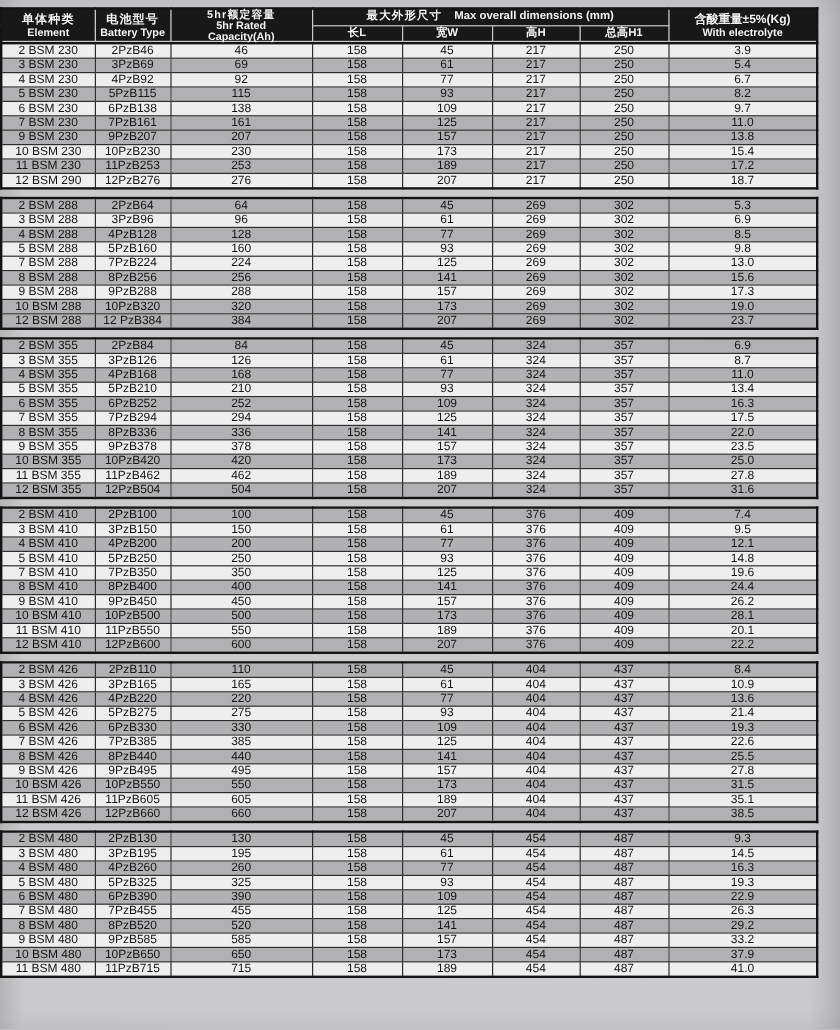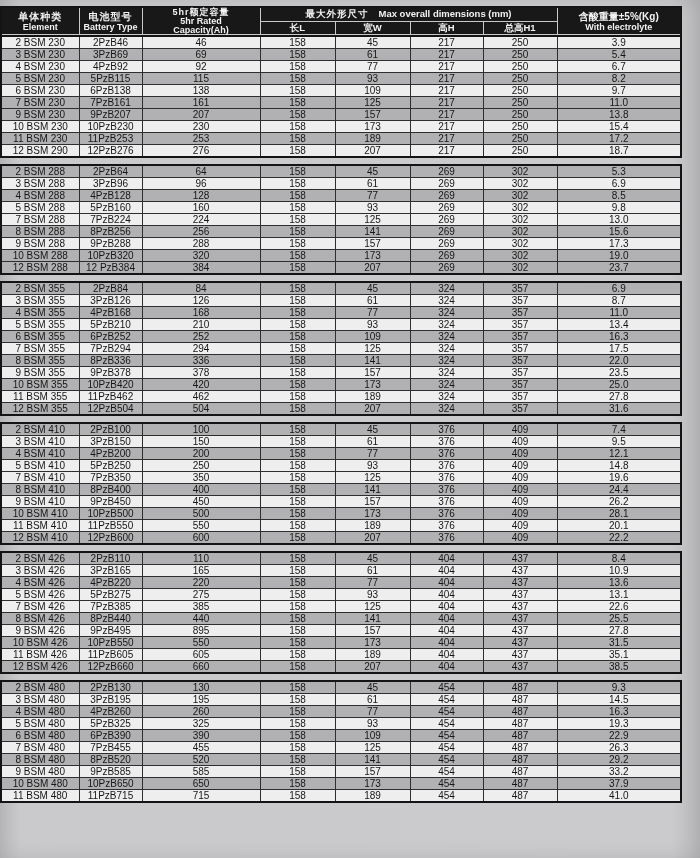--- a/index.html
+++ b/index.html
@@ -593,21 +593,31 @@
             <td>13.6</td>
           </tr>
           <tr class="row-light">
             <td>5 BSM 426</td>
             <td>5PzB275</td>
             <td>275</td>
             <td>158</td>
             <td>93</td>
             <td>404</td>
             <td>437</td>
-            <td>13.1</td>
+            <td>21.4</td>
+          </tr>
+          <tr class="row-dark">
+            <td>6 BSM 426</td>
+            <td>6PzB330</td>
+            <td>330</td>
+            <td>158</td>
+            <td>109</td>
+            <td>404</td>
+            <td>437</td>
+            <td>19.3</td>
           </tr>
           <tr class="row-light">
             <td>7 BSM 426</td>
             <td>7PzB385</td>
             <td>385</td>
             <td>158</td>
             <td>125</td>
             <td>404</td>
             <td>437</td>
             <td>22.6</td>
@@ -618,21 +628,21 @@
             <td>440</td>
             <td>158</td>
             <td>141</td>
             <td>404</td>
             <td>437</td>
             <td>25.5</td>
           </tr>
           <tr class="row-light">
             <td>9 BSM 426</td>
             <td>9PzB495</td>
-            <td>895</td>
+            <td>495</td>
             <td>158</td>
             <td>157</td>
             <td>404</td>
             <td>437</td>
             <td>27.8</td>
           </tr>
           <tr class="row-dark">
             <td>10 BSM 426</td>
             <td>10PzB550</td>
             <td>550</td>

